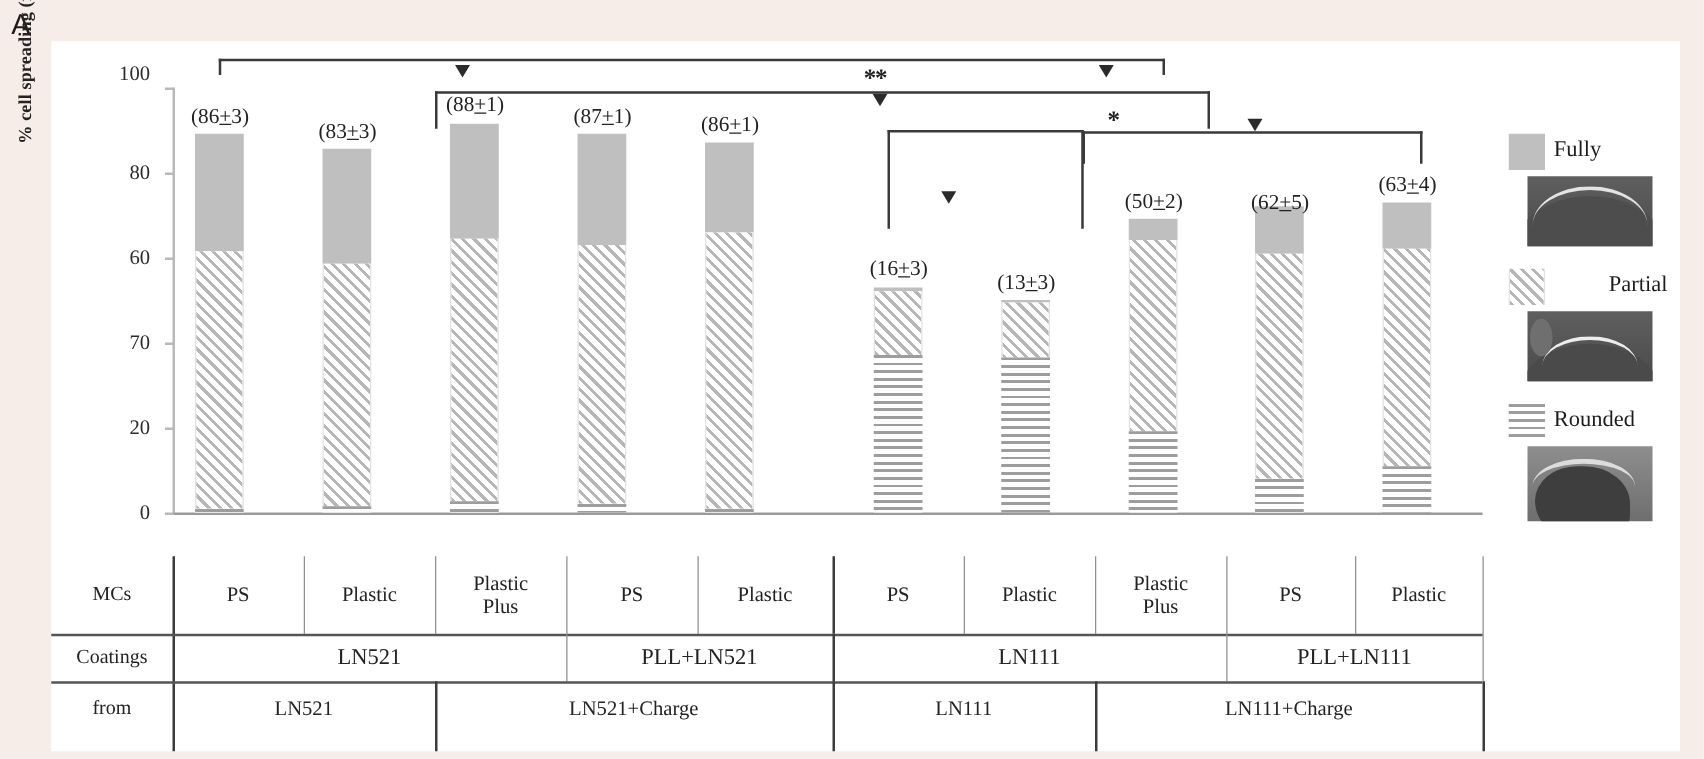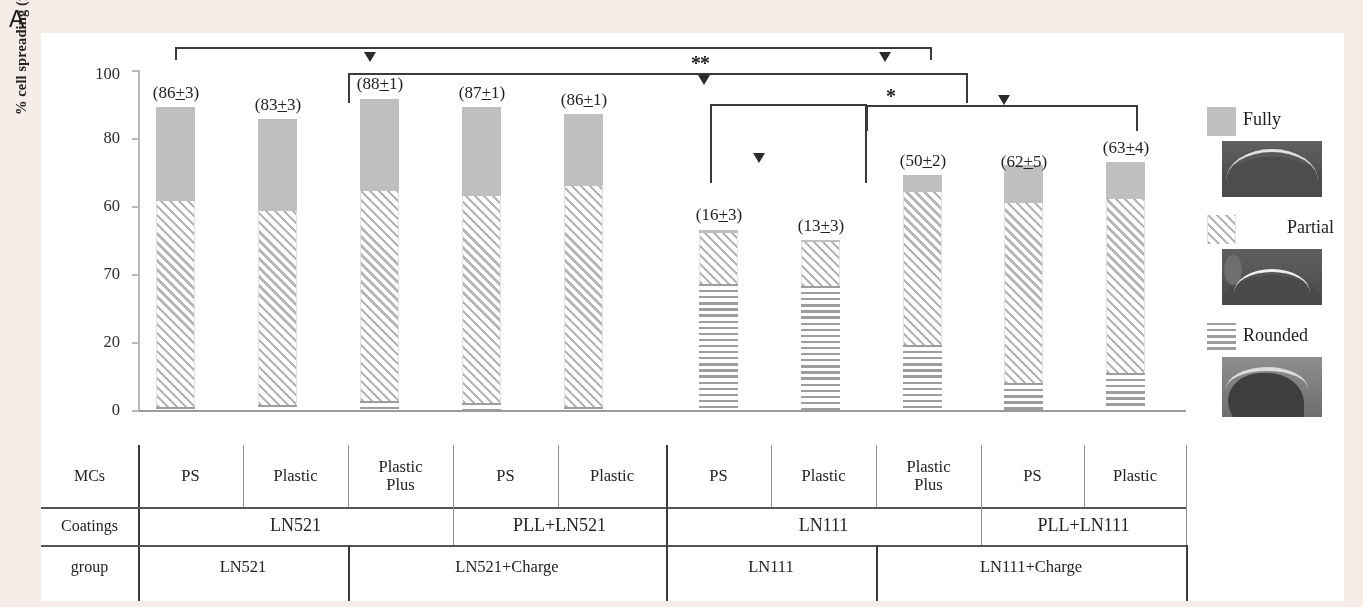--- a/index.html
+++ b/index.html
@@ -126,21 +126,21 @@
 <div id="figure-panel">
 
   <div id="chart-area">
 
     <div id="y-axis-label">% cell spreading (from attached cells)</div>
 
     <div id="y-axis-line"></div>
     <div id="x-axis-line"></div>
 
     <div class="y-tick" style="top:37px;"></div>
-    <div class="y-tick-label" style="top:31px;left:39px;">100</div>
+    <div class="y-tick-label" style="top:16px;left:39px;">100</div>
     <div class="y-tick" style="top:105px;"></div>
     <div class="y-tick-label" style="top:95px;left:39px;">80</div>
     <div class="y-tick" style="top:173px;"></div>
     <div class="y-tick-label" style="top:163px;left:39px;">60</div>
     <div class="y-tick" style="top:241px;"></div>
     <div class="y-tick-label" style="top:231px;left:39px;">70</div>
     <div class="y-tick" style="top:309px;"></div>
     <div class="y-tick-label" style="top:299px;left:39px;">20</div>
     <div class="y-tick" style="top:377px;"></div>
     <div class="y-tick-label" style="top:367px;left:39px;">0</div>
@@ -288,21 +288,21 @@
     <div class="tbl-cell" style="left:97px;top:62px;width:315px;height:38px;font-size:18px;">LN521</div>
     <div class="vline" style="left:412px;top:62px;height:38px;"></div>
     <div class="tbl-cell" style="left:412px;top:62px;width:213px;height:38px;font-size:18px;">PLL+LN521</div>
     <div class="vline-dark" style="left:625px;top:62px;height:38px;"></div>
     <div class="tbl-cell" style="left:625px;top:62px;width:315px;height:38px;font-size:18px;">LN111</div>
     <div class="vline" style="left:940px;top:62px;height:38px;"></div>
     <div class="tbl-cell" style="left:940px;top:62px;width:205px;height:38px;font-size:18px;">PLL+LN111</div>
 
     <div class="hline" style="left:0;top:100px;width:1145px;"></div>
 
-    <div class="tbl-cell tbl-rowlabel" style="left:0;top:100px;width:97px;height:44px;">group</div>
+    <div class="tbl-cell tbl-rowlabel" style="left:0;top:100px;width:97px;height:44px;">from</div>
     <div class="tbl-cell" style="left:97px;top:100px;width:210px;height:44px;">LN521</div>
     <div class="vline-dark" style="left:307px;top:100px;height:56px;"></div>
     <div class="tbl-cell" style="left:307px;top:100px;width:318px;height:44px;">LN521+Charge</div>
     <div class="vline-dark" style="left:625px;top:100px;height:56px;"></div>
     <div class="tbl-cell" style="left:625px;top:100px;width:210px;height:44px;">LN111</div>
     <div class="vline-dark" style="left:835px;top:100px;height:56px;"></div>
     <div class="tbl-cell" style="left:835px;top:100px;width:310px;height:44px;">LN111+Charge</div>
 
   </div>
 

